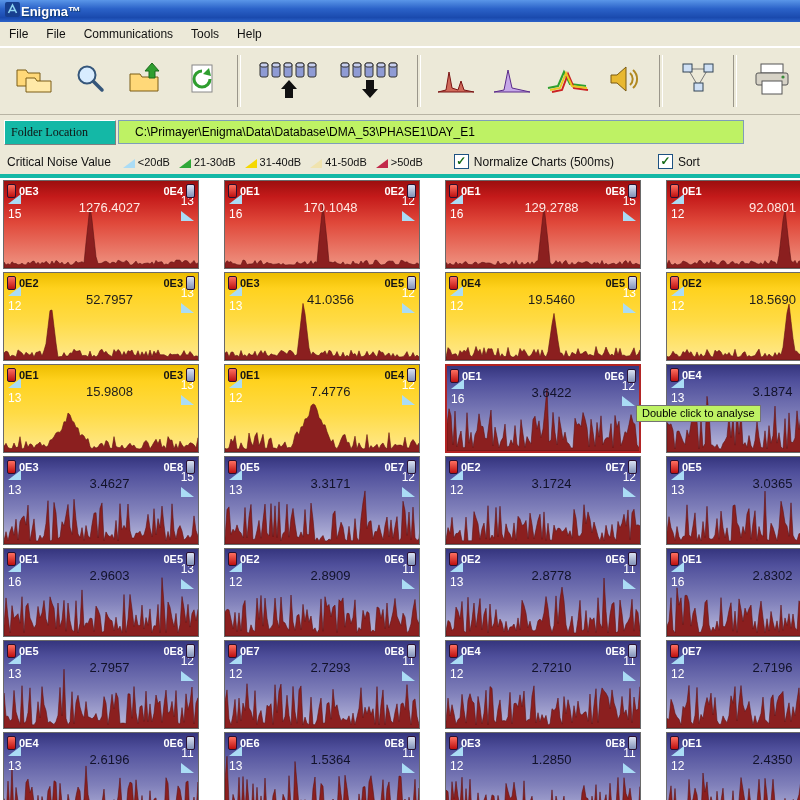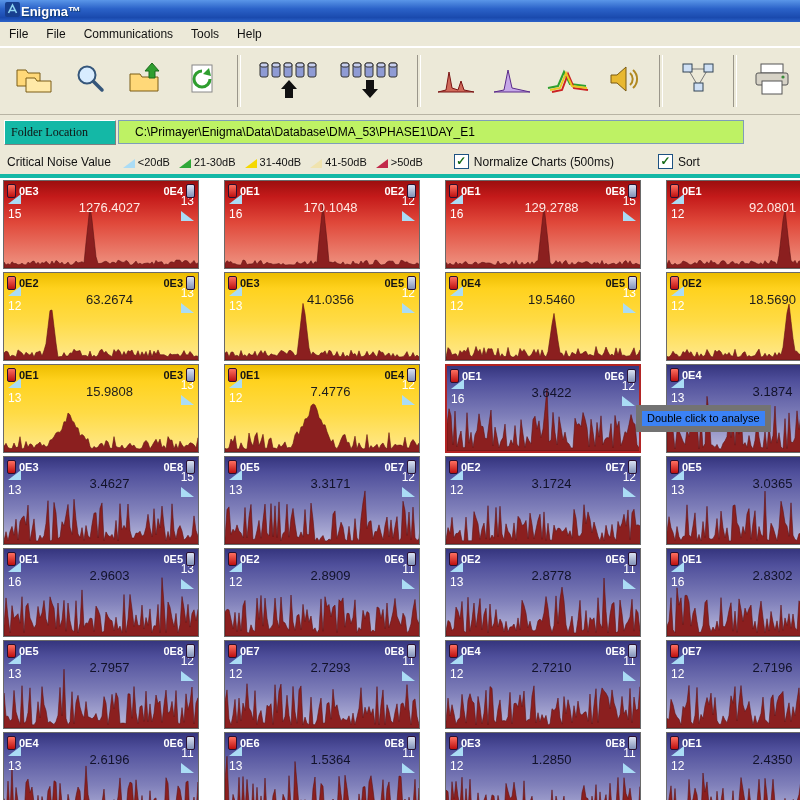--- a/index.html
+++ b/index.html
@@ -45,21 +45,21 @@
   .bat.l{background:linear-gradient(180deg,#ff7060,#bd0f0f);}
   .bat.r{background:linear-gradient(180deg,#dbe2f2,#8292b8);}
   .tvals{position:absolute;left:0;right:0;top:19px;height:15px;display:flex;align-items:center;
     justify-content:space-between;padding:0 4px;z-index:2;}
   .lv,.rv{display:flex;align-items:center;gap:3px;color:#fff;font-size:12px;flex-direction:column;}
   .cval{position:absolute;left:17px;right:0;text-align:center;font-size:13px;}
   .red .cval{color:#ffe9e4;} .yellow .cval{color:#1d1d1d;} .blue .cval{color:#12122a;}
   .stri{width:0;height:0;border-bottom:10px solid #aadcf5;border-left:13px solid transparent;display:inline-block;}
   .stri.m{border-left:none;border-right:13px solid transparent;}
   .wave{position:absolute;left:0;right:0;bottom:0;height:70px;z-index:1;}
-  .tooltip{position:absolute;left:636px;top:227px;background:#3b82f6;border:6px solid #737373;
+  .tooltip{position:absolute;left:636px;top:227px;background:#bef264;border:1px solid #737373;
     font-size:11px;padding:1px 5px 2px;z-index:9;color:#000;white-space:nowrap;}
 </style>
 </head>
 <body>
 
 <div class="window">
   <div class="titlebar">
     <span><svg width="15" height="15" viewBox="0 0 15 15">
           <rect width="15" height="15" rx="2" fill="#16folder" style="fill:#173f8f"></rect>
           <path d="M3.5 11 L7.5 3 L11.5 11 M5 8.5 h5" stroke="#8fd4f0" stroke-width="1.6" fill="none"></path>
@@ -327,21 +327,21 @@
           </span>
         </div>
         <svg class="wave" viewBox="0 0 196 70" preserveAspectRatio="none">
           <polygon points="0,70 0,62.9 2,61.1 4,62.1 6,67.0 8,65.2 10,65.7 12,66.9 14,59.9 16,61.4 18,63.0 20,65.8 22,62.3 24,63.9 26,65.2 28,62.4 30,67.0 32,62.5 34,62.0 36,61.0 38,66.1 40,60.6 42,53.8 44,37.2 46,20.6 48,20.0 50,36.5 52,53.1 54,67.0 56,66.6 58,66.6 60,62.6 62,66.1 64,66.1 66,62.9 68,63.2 70,59.2 72,61.3 74,61.1 76,60.5 78,65.8 80,65.4 82,65.5 84,66.9 86,61.1 88,67.0 90,65.3 92,67.0 94,64.9 96,60.5 98,59.3 100,63.1 102,61.3 104,64.2 106,65.4 108,66.7 110,59.6 112,62.4 114,59.5 116,61.3 118,66.1 120,61.5 122,65.3 124,60.7 126,61.6 128,60.0 130,64.8 132,65.5 134,60.7 136,66.4 138,61.8 140,65.5 142,61.4 144,66.8 146,60.0 148,66.6 150,61.1 152,64.3 154,59.9 156,64.7 158,64.8 160,64.7 162,65.8 164,66.8 166,63.6 168,64.8 170,64.4 172,64.5 174,64.0 176,66.6 178,64.2 180,60.6 182,64.8 184,64.9 186,61.5 188,63.8 190,66.8 192,65.8 194,66.6 196,60.1 196,70" fill="#8b1f1f" stroke="#5f1212" stroke-width="0.6"></polygon>
         </svg>
         <div class="tvals">
           <span class="lv">
             <span class="stri"></span>
             <span>12</span>
           </span>
-          <span class="cval">63.2674</span>
+          <span class="cval">52.7957</span>
           <span class="rv">
             <span>13</span>
             <span class="stri m"></span>
           </span>
         </div>
       </div>
       <div class="tile yellow">
         <div class="thead">
           <span class="hgrp">
             <span class="bat l"></span>

